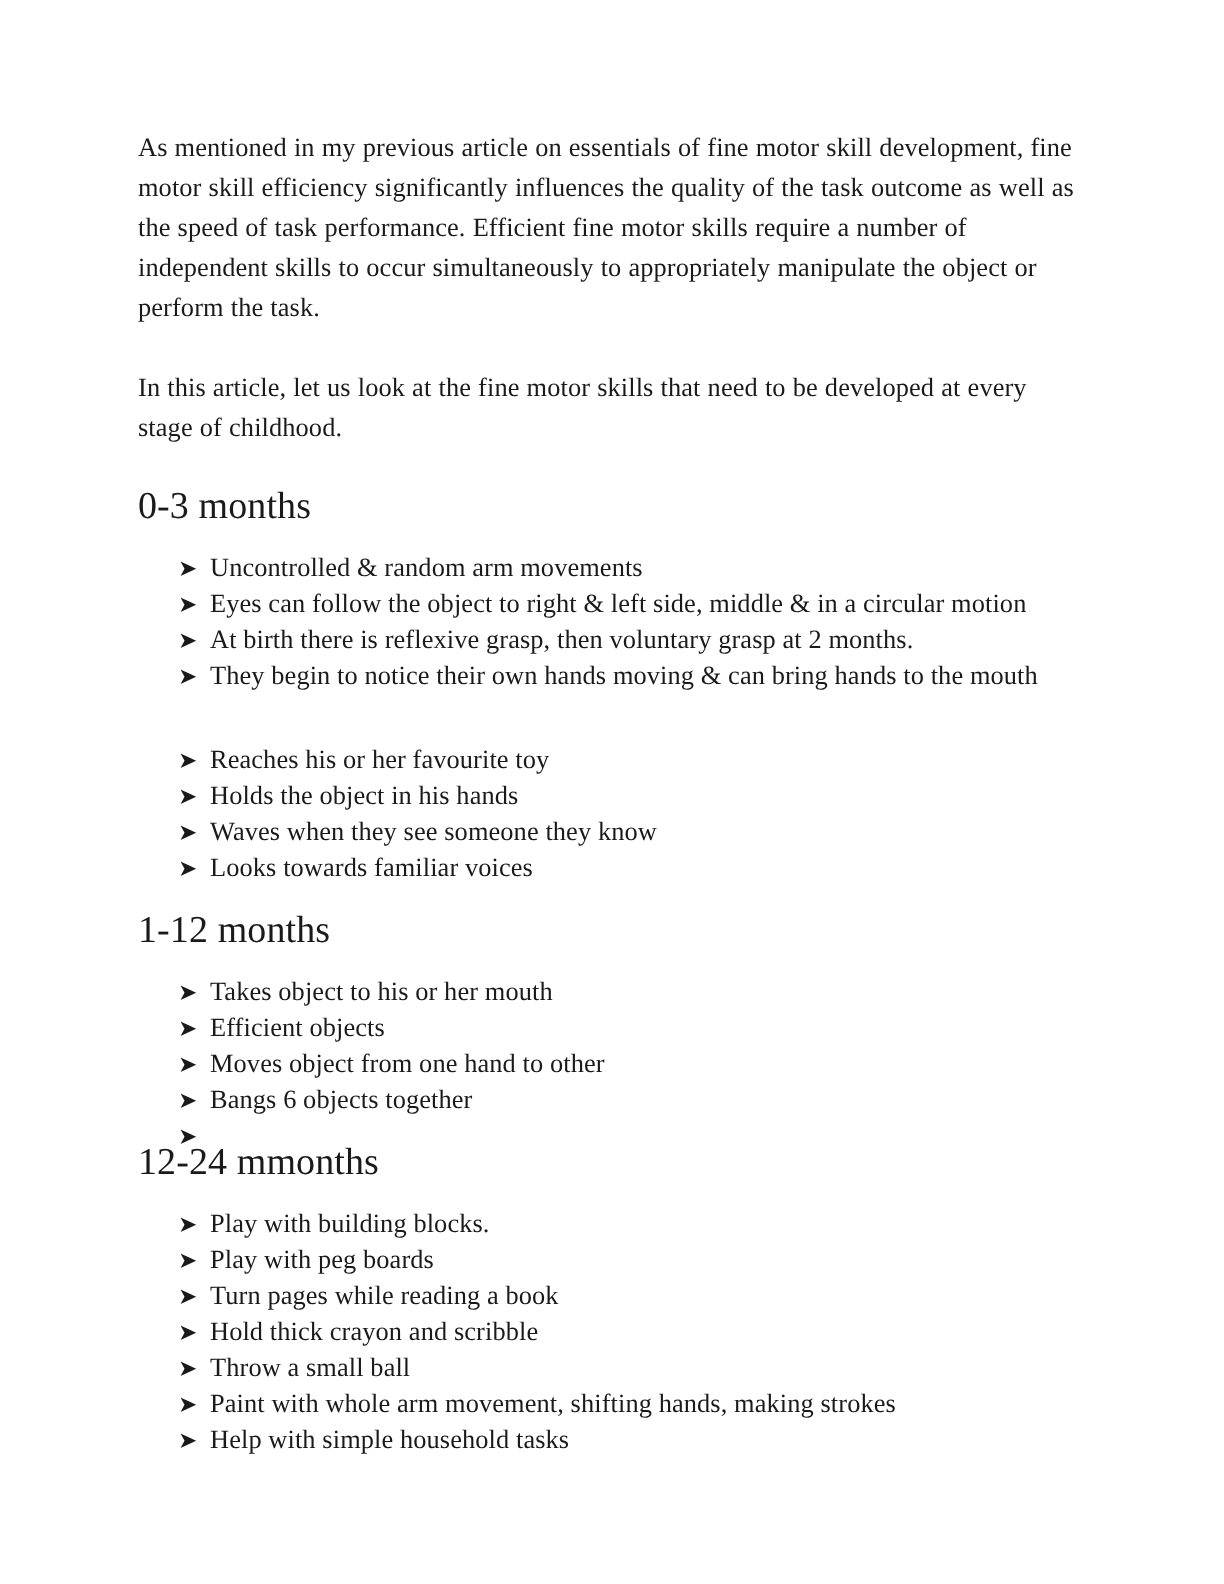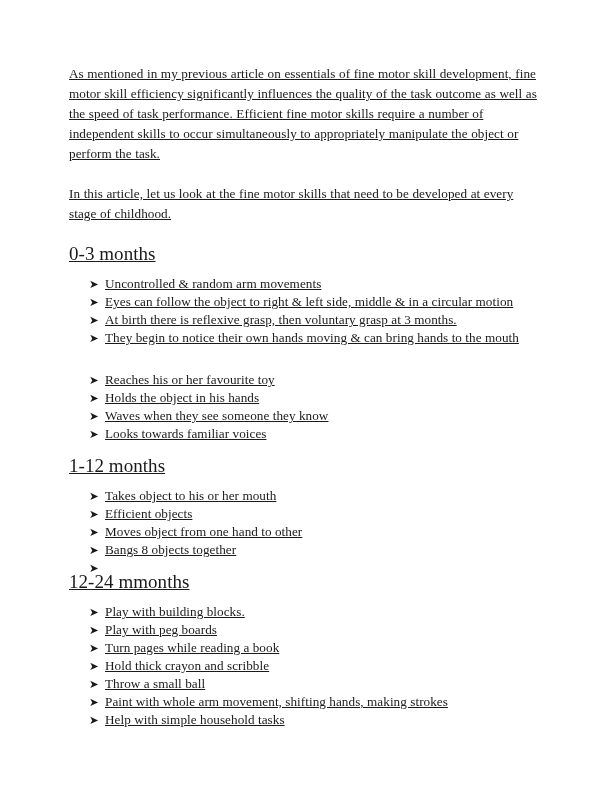--- a/index.html
+++ b/index.html
@@ -24,21 +24,20 @@
     top: 0;
     width: 612px;
     height: 792px;
     background: #ffffff;
     box-sizing: border-box;
     padding: 64px 71px 0 69px;
   }
 
   .doc-body {
     width: 472px;
-    text-decoration: underline;
   }
 
   p.para {
     margin: 0 0 0 0;
     font-size: 13.2px;
     line-height: 20px;
     text-align: left;
     letter-spacing: 0.05px;
     word-spacing: 0.2px;
   }
@@ -108,21 +107,21 @@
       <li>
         <span class="bullet-glyph">➤</span>
         <span>Uncontrolled &amp; random arm movements</span>
       </li>
       <li>
         <span class="bullet-glyph">➤</span>
         <span>Eyes can follow the object to right &amp; left side, middle &amp; in a circular motion</span>
       </li>
       <li>
         <span class="bullet-glyph">➤</span>
-        <span>At birth there is reflexive grasp, then voluntary grasp at 3 months.</span>
+        <span>At birth there is reflexive grasp, then voluntary grasp at 2 months.</span>
       </li>
       <li>
         <span class="bullet-glyph">➤</span>
         <span>They begin to notice their own hands moving &amp; can bring hands to the mouth</span>
       </li>
     </ul>
     <div class="list-gap-after"></div>
 
     <div class="list-gap-before"></div>
     <ul class="bullets">
@@ -155,21 +154,21 @@
       <li>
         <span class="bullet-glyph">➤</span>
         <span>Efficient objects</span>
       </li>
       <li>
         <span class="bullet-glyph">➤</span>
         <span>Moves object from one hand to other</span>
       </li>
       <li>
         <span class="bullet-glyph">➤</span>
-        <span>Bangs 8 objects together</span>
+        <span>Bangs 6 objects together</span>
       </li>
       <li>
         <span class="bullet-glyph">➤</span>
       </li>
     </ul>
     <div class="list-gap-after"></div>
 
     <h2 class="heading">12-24 mmonths</h2>
     <div class="list-gap-before"></div>
     <ul class="bullets">

